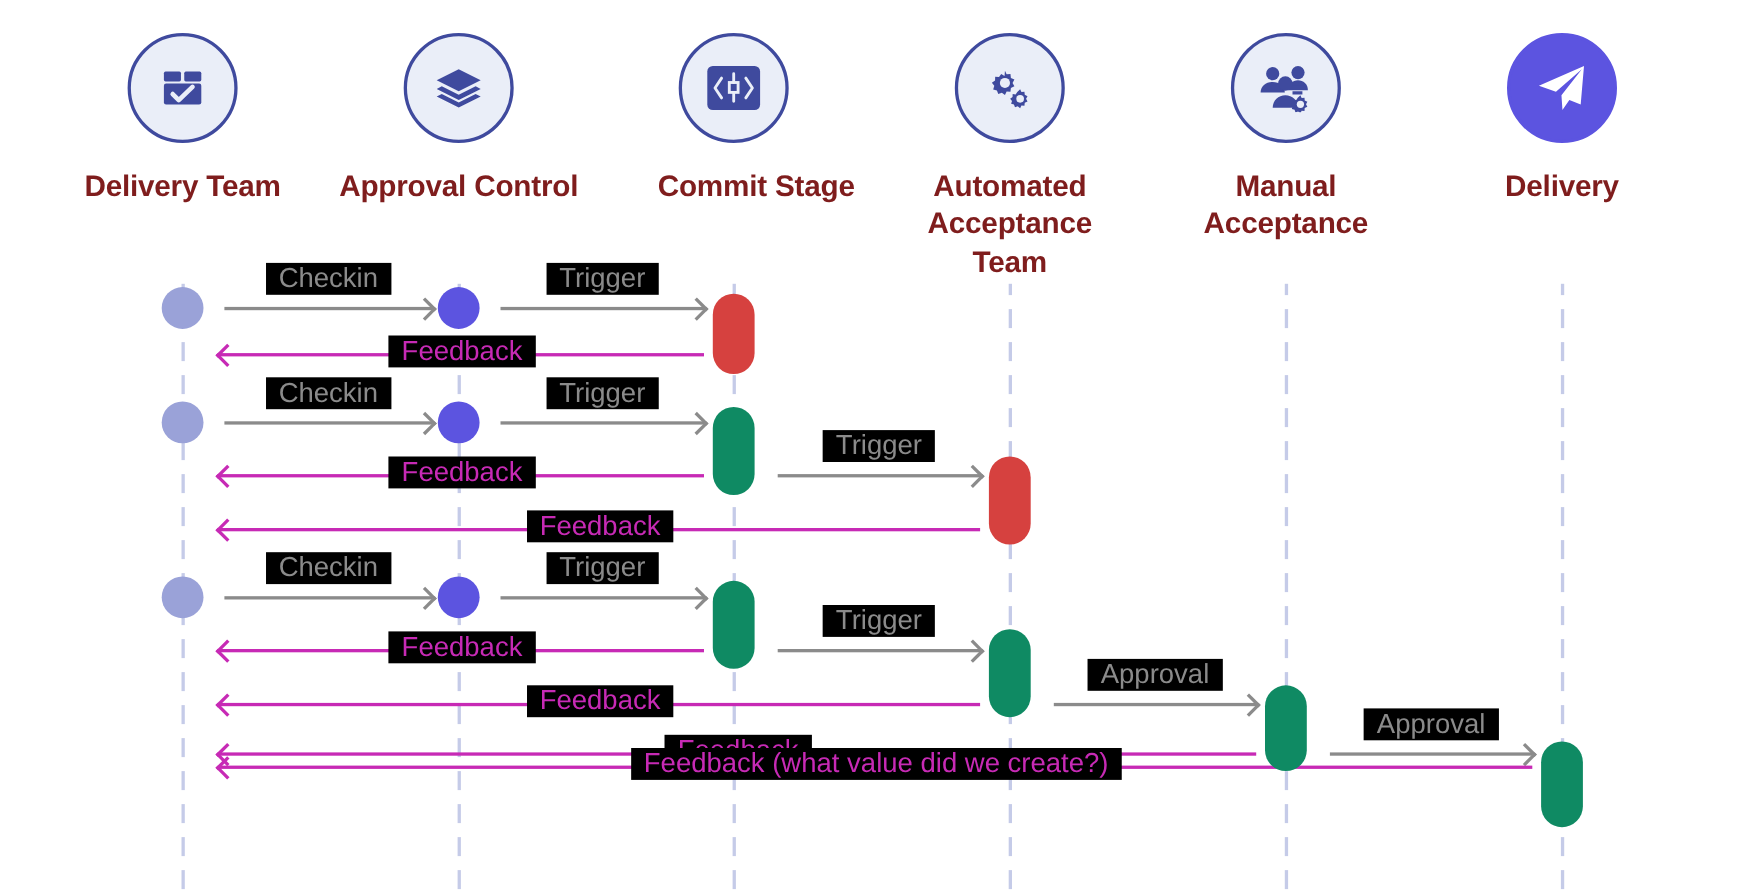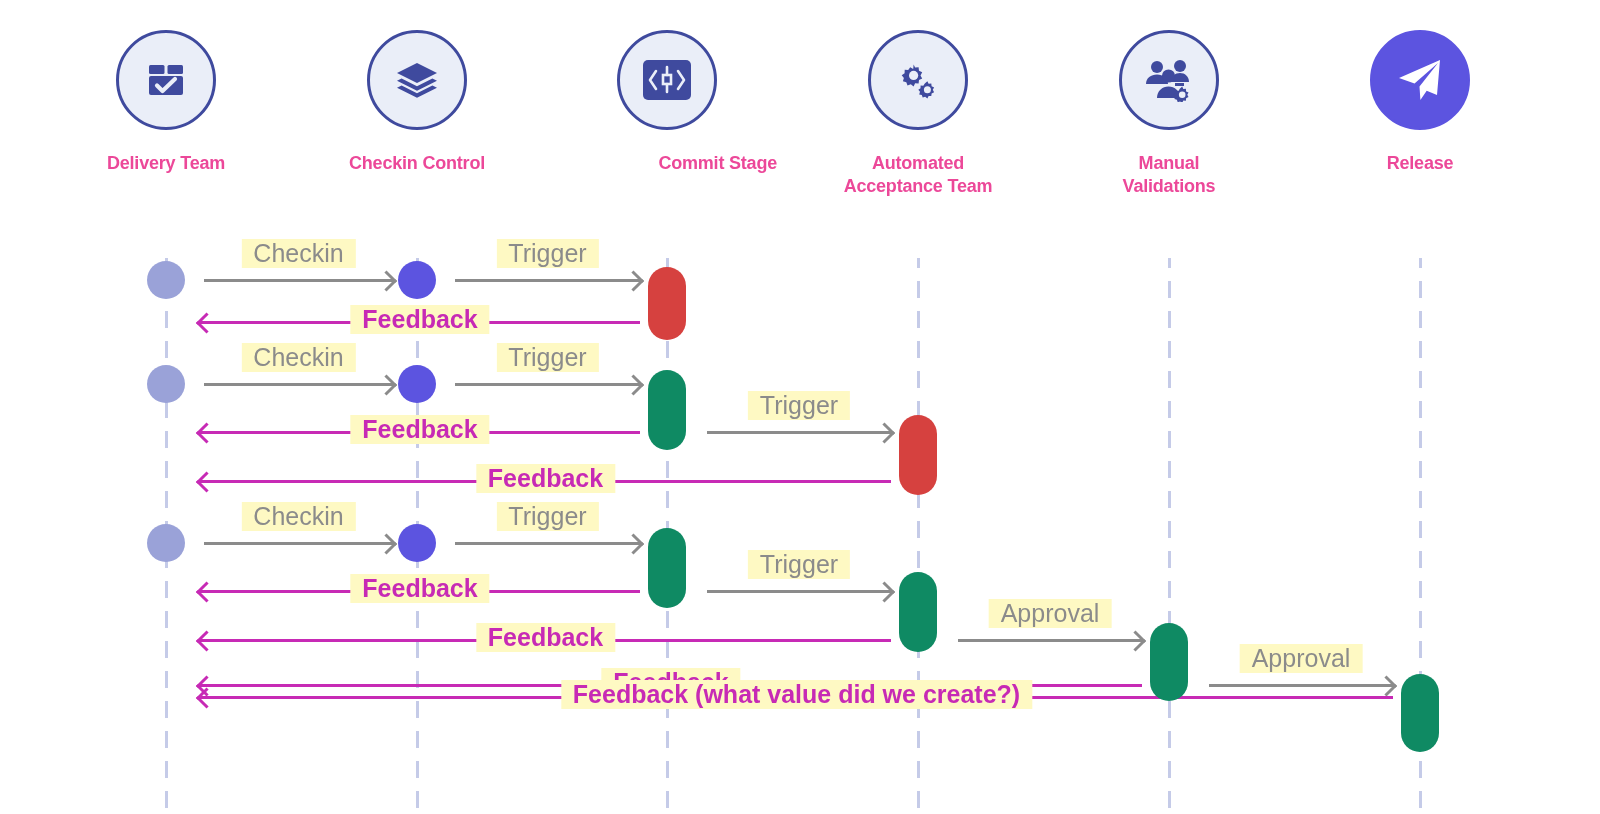--- a/index.html
+++ b/index.html
@@ -42,24 +42,24 @@
     align-items: center;
     justify-content: center;
   }
   .col-icon.accent {
     background: #5c54e0;
     border-color: #5c54e0;
   }
   .col-icon svg { display: block; }
   .col-label {
     margin-top: 22px;
-    font-size: 18px;
+    font-size: 27px;
     font-weight: bold;
     line-height: 1.27;
-    color: #ec4899;
+    color: #7f1d1d;
     letter-spacing: -0.2px;
   }
 
   
   .lifeline {
     position: absolute;
     width: 3px;
     top: 258px;
     height: 556px;
     background-image: linear-gradient(#c5cbe8 58%, rgba(255,255,255,0) 0%);
@@ -109,31 +109,31 @@
     transform: translateY(-50%) rotate(-135deg);
     border-width: 3px 3px 0 0;
   }
   .msg .label {
     position: absolute;
     left: 50%;
     transform: translateX(-50%);
     white-space: nowrap;
     font-size: 25px;
     padding: 0 12px;
-    background: #fef9c3;
+    background: #000000;
   }
   .msg.fwd .label {
     bottom: 14px;
     color: #8b8b8b;
     font-weight: normal;
   }
   .msg.back .label {
     top: -16px;
     color: #c72ab5;
-    font-weight: bold;
+    font-weight: normal;
     text-align: right;
   }
 </style>
 </head>
 <body>
 
 <div id="stage">
   <div id="lifelines">
       <div class="lifeline" style="left: 165px;"></div>
       <div class="lifeline" style="left: 416px;"></div>
@@ -155,21 +155,21 @@
         <div class="col-label" style="white-space: pre-line;">Delivery Team</div>
       </div>
       <div class="col-head" style="left: 307px;">
         <div class="col-icon">
           <svg width="48" height="48" viewBox="0 0 48 48">
             <path d="M24 7 44 17 24 27 4 17z" fill="#3f4a9e"></path>
             <path d="M24 30.2 8.6 22.5 4 24.8l20 10 20-10-4.6-2.3z" fill="#3f4a9e"></path>
             <path d="M24 37.2 8.6 29.5 4 31.8l20 10 20-10-4.6-2.3z" fill="#3f4a9e"></path>
           </svg>
         </div>
-        <div class="col-label" style="white-space: pre-line;">Checkin Control</div>
+        <div class="col-label" style="white-space: pre-line;">Approval Control</div>
       </div>
       <div class="col-head" style="left: 557px; text-align: right;">
         <div class="col-icon">
           <svg width="50" height="42" viewBox="0 0 50 42">
             <rect x="1" y="1" width="48" height="40" rx="5" fill="#3f4a9e"></rect>
             <path d="M14 12 8 21l6 9" stroke="#eaeef8" stroke-width="2.6" fill="none" stroke-linecap="round" stroke-linejoin="round"></path>
             <path d="M36 12l6 9-6 9" stroke="#eaeef8" stroke-width="2.6" fill="none" stroke-linecap="round" stroke-linejoin="round"></path>
             <rect x="21" y="16" width="8" height="9" fill="none" stroke="#eaeef8" stroke-width="2.6"></rect>
             <path d="M25 8v8M25 25v8" stroke="#eaeef8" stroke-width="2.6" stroke-linecap="round"></path>
           </svg>
@@ -200,29 +200,29 @@
               <path d="M27 24c0-5.6 4.2-9 9-9s9 3.4 9 9z"></path>
               <circle cx="24.5" cy="18" r="6.6"></circle>
               <path d="M13 40c0-7 5.2-11.5 11.5-11.5S36 33 36 40z"></path>
               <path d="M31 20h12v3H31zM31 25h9v3h-9z"></path>
               <path d="M38.2 28.6l1.1 2.4 2.6-.2.2 2.6 2.4 1.1-1.2 2.3 1.2 2.3-2.4 1.1-.2 2.6-2.6-.2-1.1 2.4-2.1-1.6-2.4.8-.8-2.4-2.5-.7.8-2.5-1.6-2 2.1-1.4.1-2.6 2.6.3 1.4-2.1z"></path>
               <circle cx="38.2" cy="36.8" r="3.3" fill="#eaeef8"></circle>
             </g>
           </svg>
         </div>
         <div class="col-label" style="white-space: pre-line;">Manual
-Validations</div>
+Acceptance</div>
       </div>
       <div class="col-head" style="left: 1310px;">
         <div class="col-icon accent">
           <svg width="52" height="52" viewBox="0 0 52 52">
             <path d="M46 6 5 24l15.5 5.5L44 9 25.5 32.6l.9 13.4 6.3-9.2L43 41z" fill="#ffffff"></path>
           </svg>
         </div>
-        <div class="col-label" style="white-space: pre-line;">Release</div>
+        <div class="col-label" style="white-space: pre-line;">Delivery</div>
       </div>
     </div>
   <div id="messages">
       <div class="msg fwd" style="left: 204px; width: 189px; top: 279px;">
         <div class="line" style="background: rgb(139, 139, 139);"></div>
         <div class="head right" style="border-color: rgb(139, 139, 139);"></div>
         <div class="label">Checkin</div>
       </div>
       <div class="msg fwd" style="left: 455px; width: 185px; top: 279px;">
         <div class="line" style="background: rgb(139, 139, 139);"></div>

